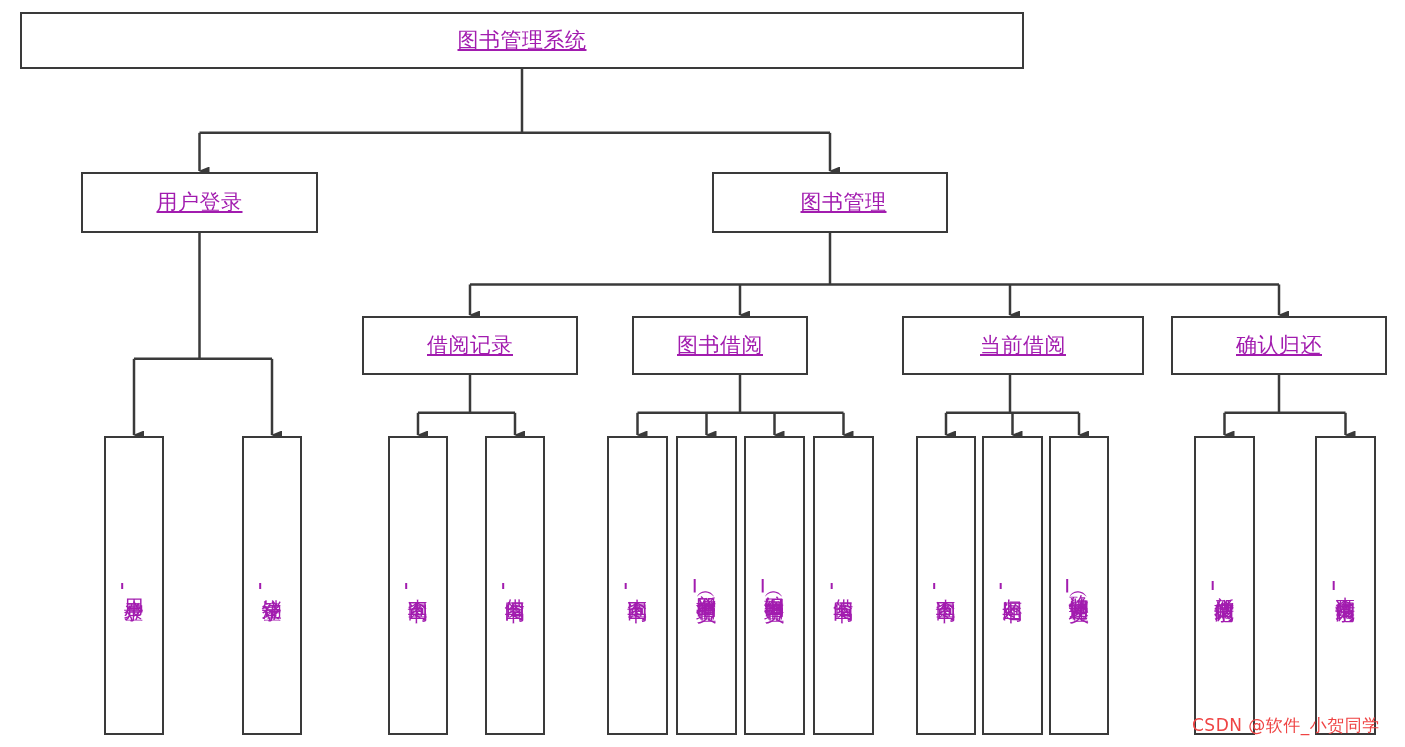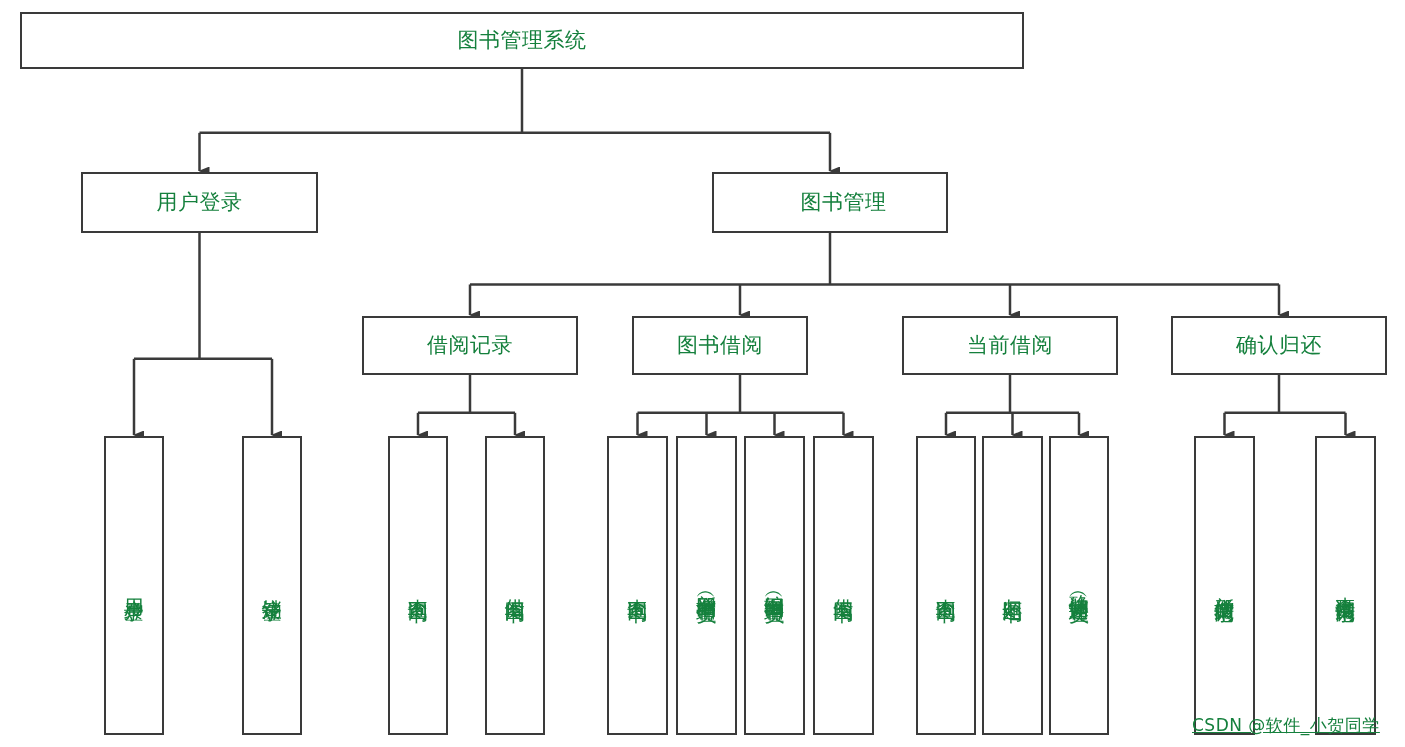--- a/index.html
+++ b/index.html
@@ -32,39 +32,39 @@
     display: flex;
     align-items: center;
     justify-content: center;
     color: #2e2e2e;
   }
   .node-label {
     font-size: 21px;
     line-height: 1.15;
     letter-spacing: 0.5px;
     white-space: nowrap;
-    color: #15803d;
+    color: #a21caf;
+    text-decoration: underline;
   }
   .node-box.vertical .node-label {
     writing-mode: vertical-rl;
     text-orientation: upright;
     font-size: 20px;
     line-height: 1.32;
     letter-spacing: 1.5px;
     white-space: normal;
     max-height: 100%;
   }
   .watermark {
     position: absolute;
     font-size: 17px;
-    color: #15803d;
+    color: #ef4444;
     letter-spacing: 0.5px;
     white-space: nowrap;
     user-select: none;
-    text-decoration: underline;
   }
 </style>
 </head>
 <body>
 
 <div id="canvas">
 
   <svg id="diagram-svg" viewBox="0 0 1405 747">
     <defs>
       <marker id="arrowhead" markerWidth="9" markerHeight="11" refX="4.5" refY="10" orient="auto" markerUnits="userSpaceOnUse">
@@ -118,21 +118,21 @@
   <div class="node-box" style="left: 712px; top: 172px; width: 236px; height: 61px; padding-left: 27px;">
     <span class="node-label">图书管理</span>
   </div>
 
   <div class="node-box" style="left: 362px; top: 316px; width: 216px; height: 59px;">
     <span class="node-label">借阅记录</span>
   </div>
   <div class="node-box" style="left: 632px; top: 316px; width: 176px; height: 59px;">
     <span class="node-label">图书借阅</span>
   </div>
-  <div class="node-box" style="left: 902px; top: 316px; width: 216px; height: 59px;">
+  <div class="node-box" style="left: 902px; top: 316px; width: 242px; height: 59px;">
     <span class="node-label">当前借阅</span>
   </div>
   <div class="node-box" style="left: 1171px; top: 316px; width: 216px; height: 59px;">
     <span class="node-label">确认归还</span>
   </div>
 
   <div class="node-box vertical" style="left: 104px; top: 436px; width: 60px; height: 299px;">
     <span class="node-label">用户登录</span>
   </div>
   <div class="node-box vertical" style="left: 242px; top: 436px; width: 60px; height: 299px;">

